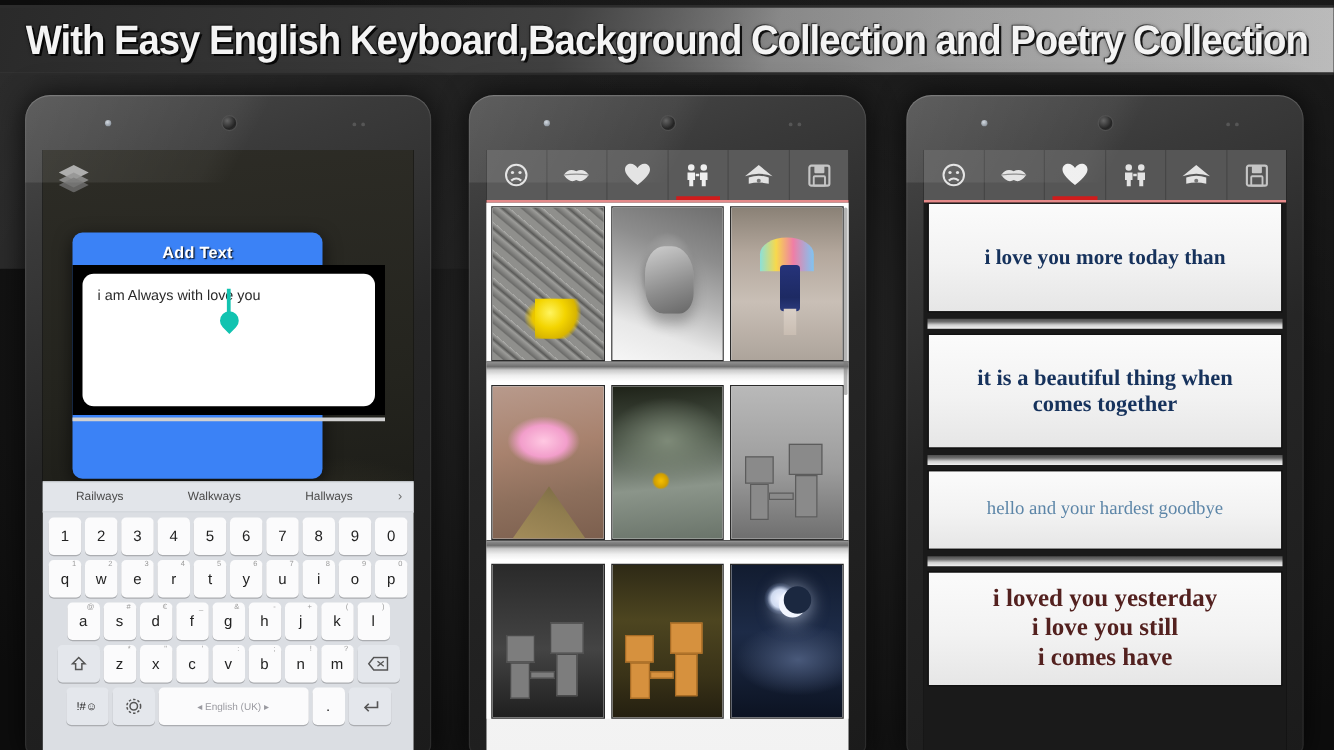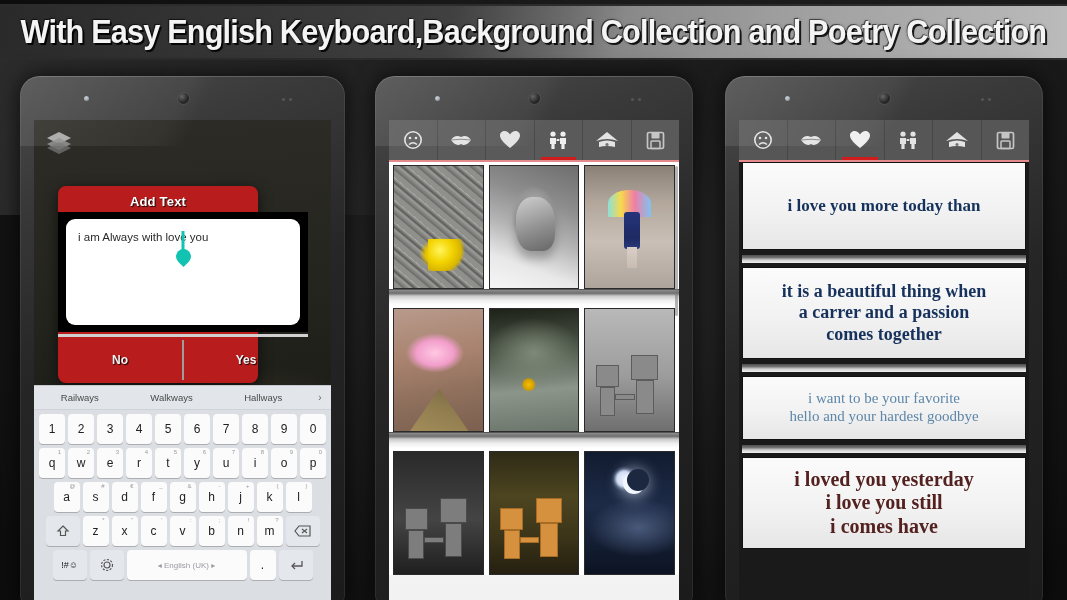--- a/index.html
+++ b/index.html
@@ -94,21 +94,21 @@
       linear-gradient(175deg,#2d2c26 0%, #24241e 40%, #1a1a16 70%, #121210 100%);
   }
   .wall1::before{
     content:""; position:absolute; left:0; bottom:120px; width:100%; height:90px;
     background: linear-gradient(180deg, rgba(0,0,0,0) 0%, rgba(90,86,62,0.35) 45%, rgba(0,0,0,0.65) 100%);
     filter: blur(3px);
   }
   .layers-icon { position:absolute; left:12px; top:10px; width:26px; height:24px; z-index:4; opacity:0.85;}
   .dialog {
     position:absolute; left:24px; top:66px; width:200px; height:197px;
-    background:#b91c1c; border-radius:8px; z-index:6;
+    background:#3b82f6; border-radius:8px; z-index:6;
     box-shadow: 0 4px 14px rgba(0,0,0,0.6);
   }
   .dlg-title {
     text-align:center; color:#fff; font-size:13px; font-weight:700;
     padding-top:8px; letter-spacing:0.2px;
     text-shadow: 1px 1px 1px rgba(0,0,0,0.9);
   }
   .dlg-body {
     position:absolute; left:0; top:26px; width:250px; height:120px;
     background:#000; padding:7px 8px;
@@ -338,25 +338,20 @@
 
       <div class="dialog">
         <div class="dlg-title">Add Text</div>
         <div class="dlg-body">
           <div class="dlg-input">
             <div class="dlg-input-text">i am Always with love you</div>
             <div class="caret-handle"></div>
           </div>
         </div>
         <div class="dlg-divider"></div>
-        <div class="dlg-actions">
-          <div class="dlg-btn">No</div>
-          <div class="dlg-sep"></div>
-          <div class="dlg-btn">Yes</div>
-        </div>
       </div>
 
       <div class="kbd">
         <div class="kbd-suggest">
           <div class="sug">Railways</div>
           <div class="sug">Walkways</div>
           <div class="sug">Hallways</div>
           <div class="sug-arrow">›</div>
         </div>
         <div class="kbd-rows">
@@ -737,28 +732,26 @@
       <div class="poetry" id="poetry3">
           <div class="poem p1" style="color: rgb(22, 50, 92);">
             <div class="p-lines">
               <span>i love you more today than</span>
             </div>
           </div>
           <div class="poem-sep"></div>
           <div class="poem p2" style="color: rgb(22, 50, 92);">
             <div class="p-lines">
               <span>it is a beautiful thing when</span>
-              <span>a carrer and a passion</span>
               <span>comes together</span>
             </div>
           </div>
           <div class="poem-sep"></div>
           <div class="poem p3" style="color: rgb(93, 134, 168);">
             <div class="p-lines">
-              <span>i want to be your favorite</span>
               <span>hello and your hardest goodbye</span>
             </div>
           </div>
           <div class="poem-sep"></div>
           <div class="poem p4" style="color: rgb(83, 33, 31);">
             <div class="p-lines">
               <span>i loved you yesterday</span>
               <span>i love you still</span>
               <span>i comes have</span>
             </div>

